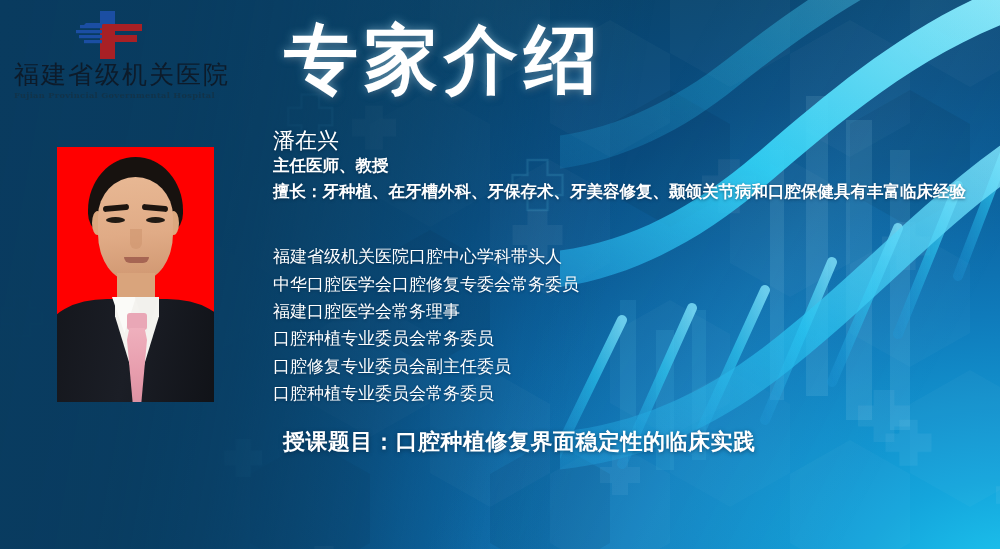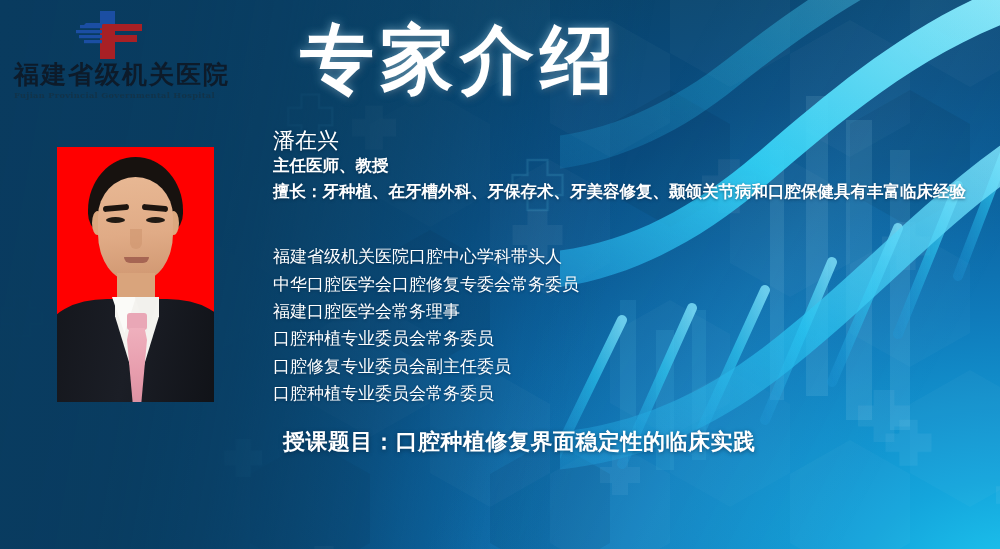--- a/index.html
+++ b/index.html
@@ -45,34 +45,34 @@
   }
 
   
   .logo{
     position:absolute; left:8px; top:6px; width:210px; height:100px;
   }
   .logo-mark{ position:absolute; left:62px; top:4px; width:78px; height:50px; }
   .logo-cn{
     position:absolute; left:6px; top:56px; width:200px;
     font-family:"DejaVu Serif","Liberation Serif",serif;
-    font-size:25px; font-weight:700; letter-spacing:2px;
+    font-size:25px; font-weight:400; letter-spacing:2px;
     color:#0d1b2a; text-align:center; line-height:1;
     white-space:nowrap;
   }
   .logo-en{
     position:absolute; left:6px; top:84px; width:200px;
     font-family:"DejaVu Serif","Liberation Serif",serif;
     font-size:8.2px; font-weight:700; letter-spacing:.35px;
     color:#123349; text-align:center; white-space:nowrap;
   }
 
   
   .title{
-    position:absolute; left:300px; top:16px;
+    position:absolute; left:284px; top:16px;
     font-family:"DejaVu Sans","Liberation Sans",sans-serif;
     font-size:74px; font-weight:700; color:#ffffff;
     letter-spacing:6px; line-height:1.18;
     text-shadow:0 0 10px rgba(180,235,255,.55), 2px 3px 6px rgba(0,30,60,.55);
     white-space:nowrap;
   }
 
   
   .portrait{
     position:absolute; left:57px; top:147px; width:157px; height:255px;

